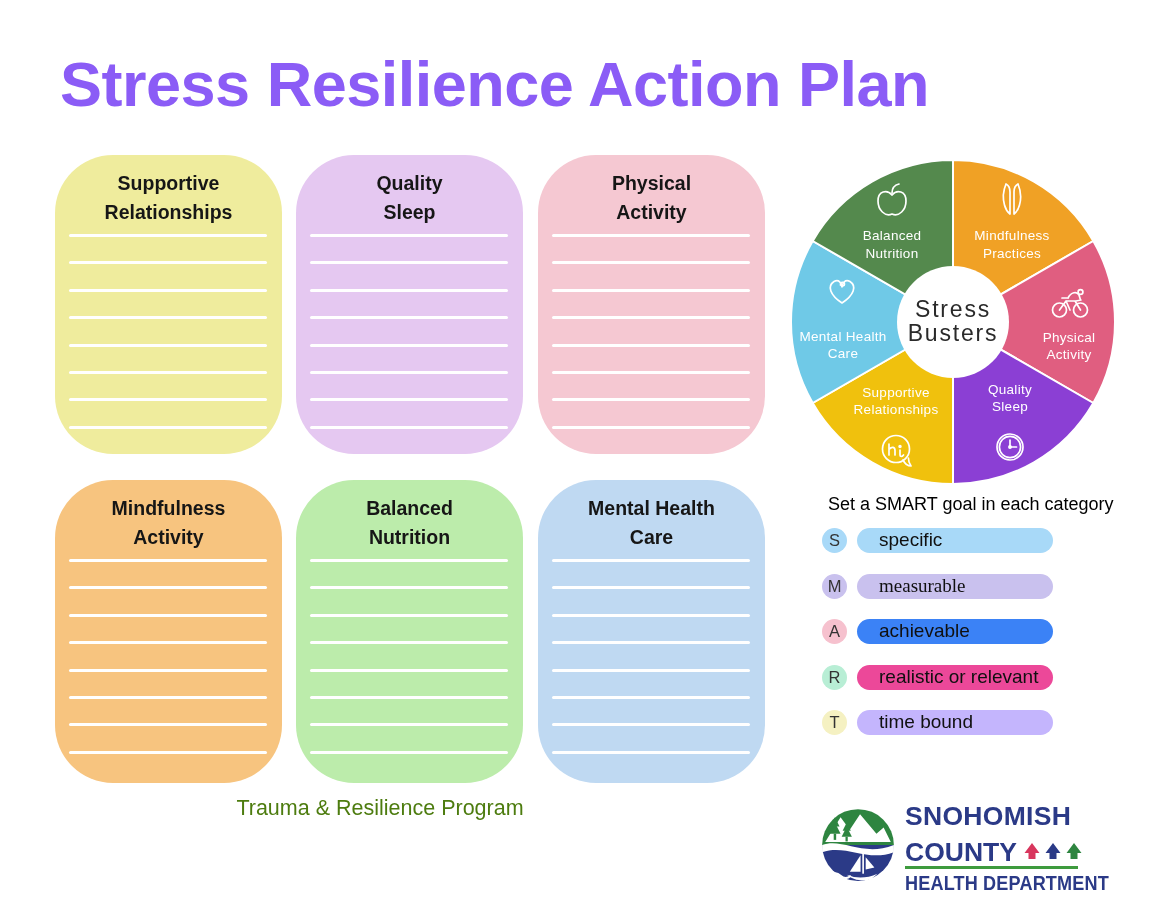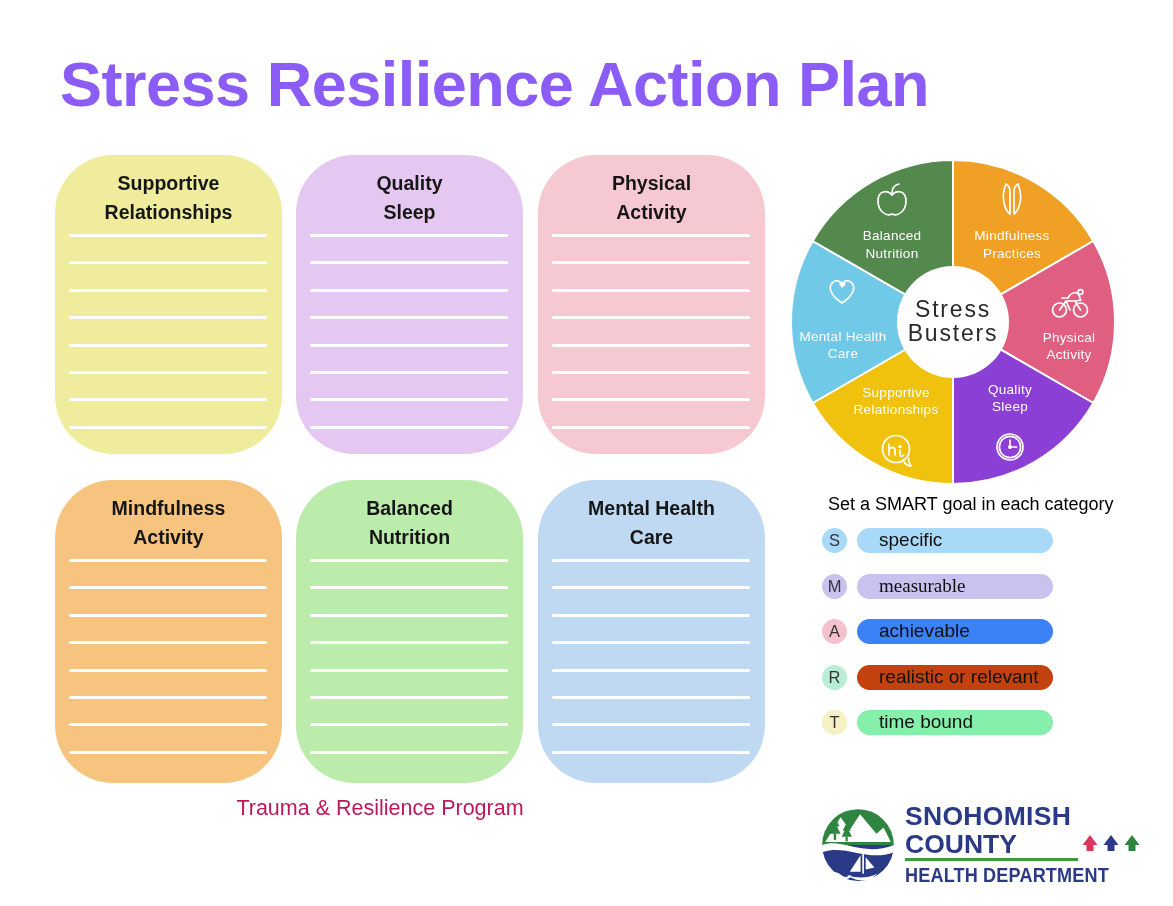--- a/index.html
+++ b/index.html
@@ -35,27 +35,27 @@
   .smart-row{display:flex;align-items:center;margin-bottom:20.5px;}
   .smart-letter{width:25px;height:25px;border-radius:50%;text-align:center;
     line-height:25px;font-size:16.5px;color:#333;margin-right:10px;flex:none;}
   .smart-pill{width:174px;height:25px;border-radius:12.5px;padding-left:22px;
     font-size:19px;line-height:24.5px;color:#101010;white-space:nowrap;}
   
   .logo{position:absolute;left:820px;top:804px;display:flex;align-items:flex-start;}
   .logo-emblem{margin-right:9px;flex:none;}
   .logo-snohomish{font-size:26.5px;font-weight:700;letter-spacing:0.3px;line-height:25px;}
   .logo-county-row{display:flex;align-items:center;gap:7px;font-size:26.5px;
-    font-weight:700;line-height:24px;margin-top:3px;justify-content:space-between;}
+    font-weight:700;line-height:24px;margin-top:11px;}
   .logo-rule{height:2.5px;width:173px;margin:2px 0 2px;}
   .logo-dept{font-size:21px;font-weight:700;transform:scaleX(0.86);
     transform-origin:left;white-space:nowrap;letter-spacing:0.2px;}
   
   .footer{position:absolute;left:70px;top:792px;width:620px;text-align:center;
-    font-size:21.5px;line-height:33px;color:#be185d;}
+    font-size:21.5px;line-height:33px;color:#4d7c0f;}
 </style>
 </head>
 <body>
 
 <div class="title">Stress Resilience Action Plan</div>
 
 <div class="card r1 c1" style="background: rgb(239, 236, 157);">
   <div class="card-title">
     <div>Supportive</div>
     <div>Relationships</div>
@@ -221,25 +221,25 @@
   <div class="smart-row">
     <div class="smart-letter" style="background: rgb(201, 193, 238);">M</div>
     <div class="smart-pill" style="background: rgb(201, 193, 238); font-family: Liberation Serif, serif;">measurable</div>
   </div>
   <div class="smart-row">
     <div class="smart-letter" style="background: rgb(246, 193, 206);">A</div>
     <div class="smart-pill" style="background: #3b82f6;">achievable</div>
   </div>
   <div class="smart-row">
     <div class="smart-letter" style="background: rgb(184, 238, 213);">R</div>
-    <div class="smart-pill" style="background: #c2410c;">realistic or relevant</div>
+    <div class="smart-pill" style="background: #ec4899;">realistic or relevant</div>
   </div>
   <div class="smart-row">
     <div class="smart-letter" style="background: rgb(245, 241, 194);">T</div>
-    <div class="smart-pill" style="background: #86efac;">time bound</div>
+    <div class="smart-pill" style="background: #c4b5fd;">time bound</div>
   </div>
 </div>
 
 <div class="logo">
   <svg class="logo-emblem" width="76" height="82" viewBox="0 0 74 80">
     <circle cx="37" cy="40" r="36.5" fill="#ffffff"></circle>
     <path d="M2,40 A35,35 0 0 1 72,40 Z" fill="#2e8540"></path>
     <polygon points="5,37 20,13 29,25 39,10 55,29 62,23 69,37" fill="#ffffff"></polygon>
     <polygon points="10,22 14.5,13 19,22" fill="#2e8540"></polygon>
     <polygon points="9,29 14.5,18 20,29" fill="#2e8540"></polygon>

